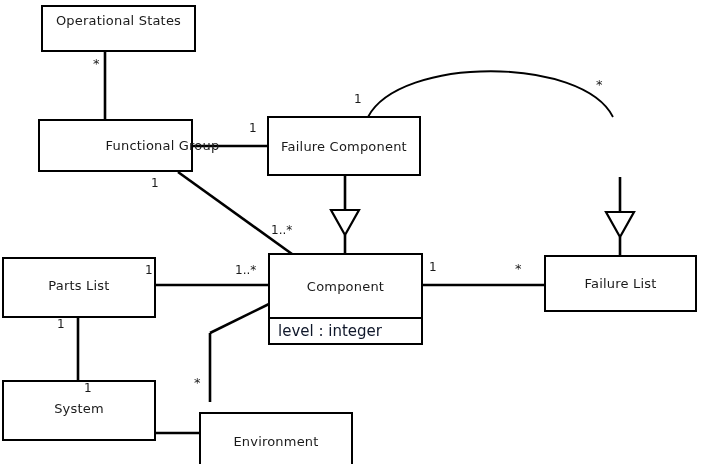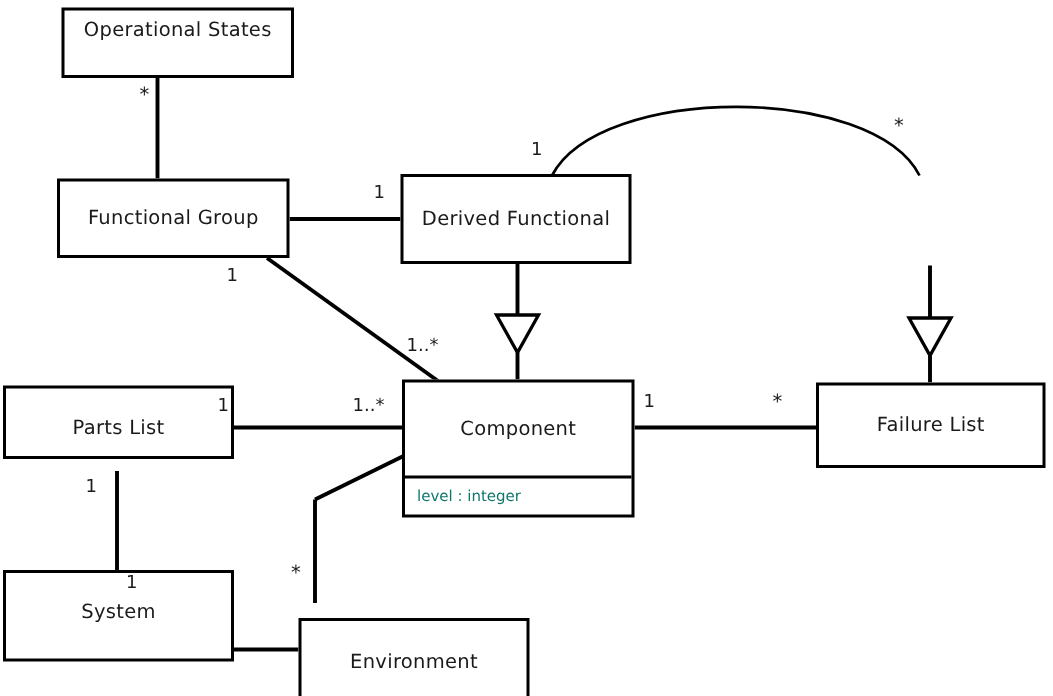--- a/index.html
+++ b/index.html
@@ -42,22 +42,22 @@
     letter-spacing: 0.2px;
     white-space: nowrap;
   }
   .uml-attr-row {
     box-sizing: border-box;
     width: 100%;
     border-top: 2px solid #000000;
     display: flex;
     align-items: center;
     padding-left: 8px;
-    font-size: 10px;
-    color: #0f766e;
+    font-size: 15px;
+    color: #0f172a;
     white-space: nowrap;
   }
   .mult-label {
     position: absolute;
     font-size: 12px;
     color: #1a1a1a;
     white-space: nowrap;
     z-index: 3;
     line-height: 1;
   }
@@ -98,29 +98,29 @@
 
     <line x1="210" y1="402" x2="210" y2="333" stroke="#000" stroke-width="2.6"></line>
     <line x1="210" y1="333" x2="269" y2="304" stroke="#000" stroke-width="2.6"></line>
   </svg>
 
   <div class="uml-class" style="left:41px; top:5px; width:155px; height:47px;">
     <div class="uml-name-row" style="height:26px;">Operational States</div>
   </div>
 
   <div class="uml-class" style="left:38px; top:119px; width:155px; height:53px;">
-    <div class="uml-name-row" style="height:49px;">Functional Group</div>
+    <div class="uml-name-row" style="height:49px;margin-left:47px;">Functional Group</div>
   </div>
 
   <div class="uml-class" style="left:267px; top:116px; width:154px; height:60px;">
-    <div class="uml-name-row" style="height:56px;">Derived Functional</div>
+    <div class="uml-name-row" style="height:56px;">Failure Component</div>
   </div>
 
 
-  <div class="uml-class" style="left:2px; top:257px; width:154px; height:49px;">
+  <div class="uml-class" style="left:2px; top:257px; width:154px; height:61px;">
     <div class="uml-name-row" style="height:53px;">Parts List</div>
   </div>
 
   <div class="uml-class" style="left:268px; top:253px; width:155px; height:92px;">
     <div class="uml-name-row" style="height:62px;">Component</div>
     <div class="uml-attr-row" style="height:26px;">level : integer</div>
   </div>
 
   <div class="uml-class" style="left:544px; top:255px; width:153px; height:57px;">
     <div class="uml-name-row" style="height:53px;">Failure List</div>

